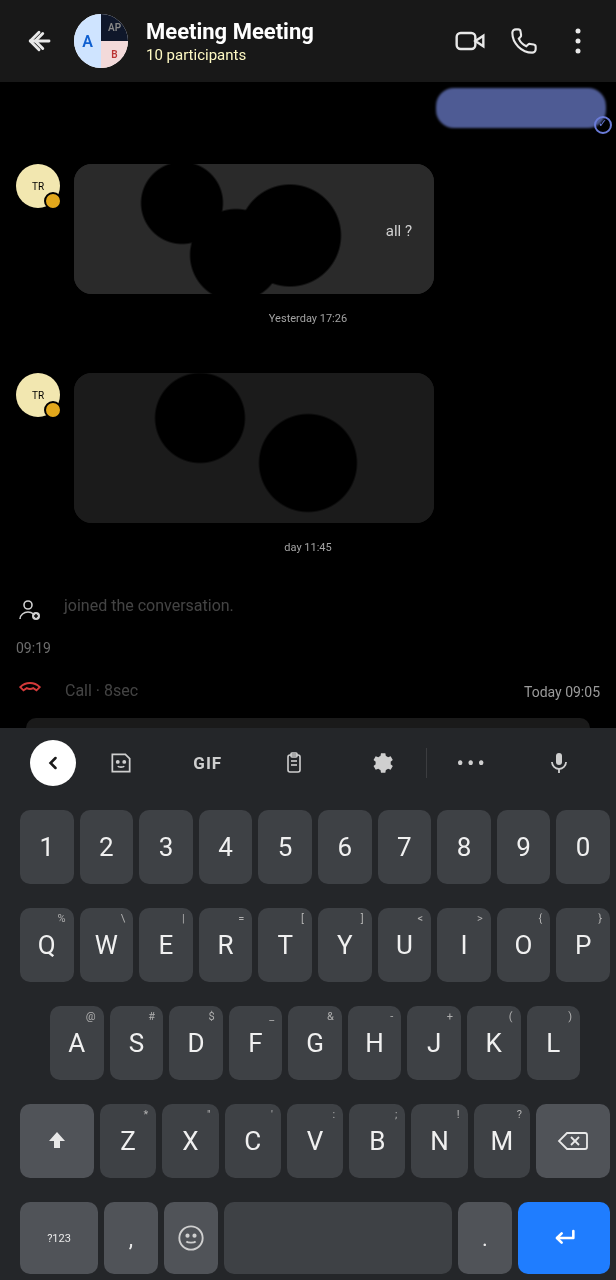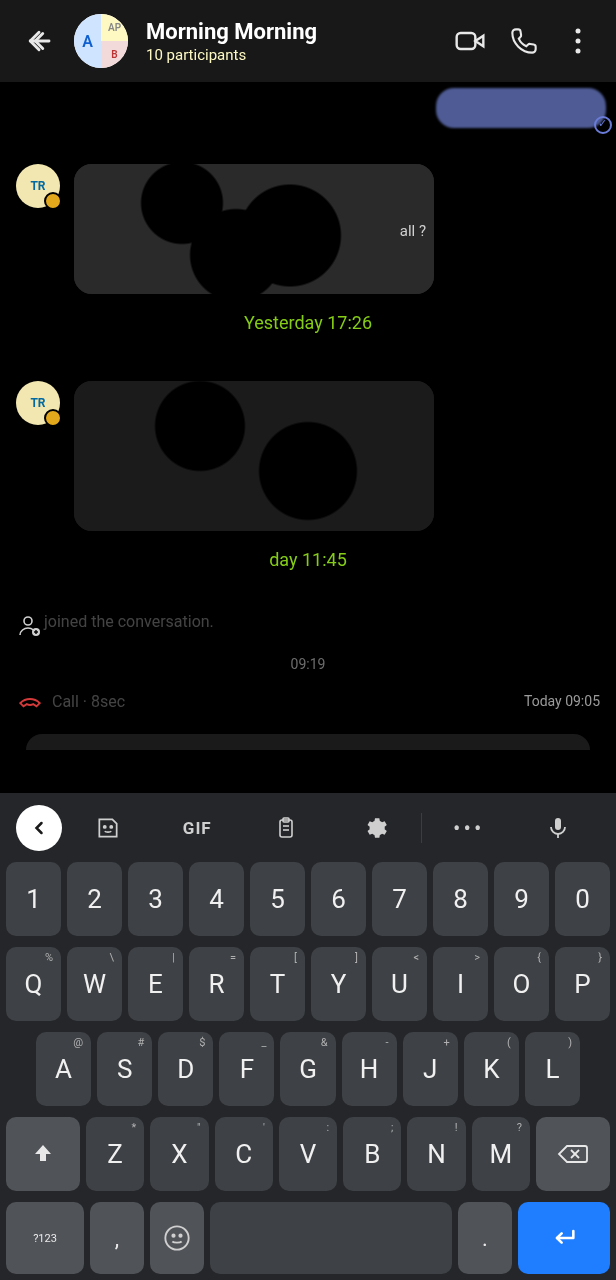--- a/index.html
+++ b/index.html
@@ -4,68 +4,68 @@
 <style>
   *{box-sizing:border-box;margin:0;padding:0;font-family:-apple-system,Roboto,sans-serif}
   html,body{width:616px;height:1280px;background:#000;color:#e8e8e8;overflow:hidden;position:relative}
   body{display:flex;flex-direction:column}
 
   
   .header{display:flex;align-items:center;gap:18px;padding:14px 20px 14px 22px;background:#181818}
   .back{width:34px;height:34px;display:flex;align-items:center;justify-content:center}
   .avatar-cluster{width:54px;height:54px;border-radius:50%;position:relative;flex-shrink:0;background:#fff}
   .ac-left{position:absolute;left:0;top:0;width:27px;height:54px;background:#cfe4ff;border-radius:27px 0 0 27px;display:flex;align-items:center;justify-content:center;color:#1060d0;font-weight:600}
-  .ac-tr{position:absolute;right:0;top:0;width:27px;height:27px;background:#fef9c3;border-radius:0 27px 0 0;display:flex;align-items:center;justify-content:center;font-size:10px;font-weight:600;color:#888}
+  .ac-tr{position:absolute;right:0;top:0;width:27px;height:27px;background:#0f172a;border-radius:0 27px 0 0;display:flex;align-items:center;justify-content:center;font-size:10px;font-weight:600;color:#888}
   .ac-br{position:absolute;right:0;bottom:0;width:27px;height:27px;background:#f3dada;border-radius:0 0 27px 0;display:flex;align-items:center;justify-content:center;font-size:10px;font-weight:600;color:#b33}
   .title-block{flex:1;display:flex;flex-direction:column;gap:2px}
   .chat-title{color:#fff;font-size:22px;font-weight:700}
   .chat-sub{color:#fef9c3;font-size:15px}
   .hicon{width:36px;height:36px;display:flex;align-items:center;justify-content:center;color:#e8e8e8}
 
   
   .messages{flex:1;position:relative;background:#000;padding:12px 16px 0 16px;display:flex;flex-direction:column;overflow:hidden}
   .corner-bubble{position:absolute;right:10px;top:6px;width:170px;height:40px;background:#4e5b94;border-radius:18px;filter:blur(1px)}
   .corner-check{position:absolute;right:4px;top:34px;width:18px;height:18px;border:2px solid #6a7bd8;border-radius:50%}
   .corner-check:after{content:"✓";color:#6a7bd8;font-size:11px;position:absolute;left:2px;top:-1px}
 
   .msg-row{display:flex;align-items:flex-start;gap:14px;margin-top:70px}
   .msg-row.r2{margin-top:30px}
-  .mavatar{width:44px;height:44px;border-radius:50%;background:#f2e7b0;color:#0369a1;display:flex;align-items:center;justify-content:center;font-weight:700;font-size:12px;position:relative;flex-shrink:0}
+  .mavatar{width:44px;height:44px;border-radius:50%;background:#f2e7b0;color:#000000;display:flex;align-items:center;justify-content:center;font-weight:400;font-size:10px;position:relative;flex-shrink:0}
   .mavatar.idle:after{content:"";position:absolute;right:-2px;bottom:-2px;width:14px;height:14px;border-radius:50%;background:#e3a81c;border:2px solid #000}
   .bubble{background:#2a2a2a;border-radius:18px;padding:22px 24px;min-width:360px;min-height:130px;position:relative}
   .bubble.b2{min-height:150px;background:#1b1b1b}
   .scribble{position:absolute;inset:0;border-radius:18px;background:
     radial-gradient(circle at 30% 30%,#000 0 40px,transparent 42px),
     radial-gradient(circle at 60% 55%,#000 0 50px,transparent 52px),
     radial-gradient(circle at 45% 70%,#000 0 45px,transparent 47px),
     #2a2a2a}
   .bubble.b2 .scribble{background:
     radial-gradient(circle at 35% 30%,#000 0 44px,transparent 46px),
     radial-gradient(circle at 65% 60%,#000 0 48px,transparent 50px),
     #1b1b1b}
   .frag{position:absolute;color:#d0d0d0;font-size:15px}
-  .frag.q{right:8px;top:58px}
-  .day-sep{text-align:center;color:#84cc16;font-size:18px;margin:18px 0}
-
-  .sys-row{display:flex;align-items:flex-start;margin-top:22px}
+  .frag.q{right:22px;top:58px}
+  .day-sep{text-align:center;color:#a3a3a3;font-size:11px;margin:18px 0}
+
+  .sys-row{display:flex;align-items:flex-start;gap:20px;margin-top:22px}
   .sys-icon{width:28px;height:28px;display:flex;align-items:center;justify-content:center;color:#d0d0d0;margin-top:2px}
   .sys-text{flex:1;color:#c0c0c0;font-size:16px;line-height:1.5;opacity:.35}
 
-  .time-frag{text-align:center;color:#9b9b9b;font-size:14px;margin-top:16px;opacity:.7}
-
-  .call-row{display:flex;align-items:center;gap:8px;margin-top:14px}
+  .time-frag{text-align:left;color:#9b9b9b;font-size:14px;margin-top:16px;opacity:.7}
+
+  .call-row{display:flex;align-items:flex-end;gap:21px;margin-top:14px}
   .call-icon{color:#d43a3a}
   .call-text{flex:1;color:#c0c0c0;font-size:16px;opacity:.35}
   .call-time{color:#9b9b9b;font-size:14px}
 
   
   .composer-edge{height:16px;background:#1a1a1a;border-radius:18px 18px 0 0;margin:18px 10px 0 10px}
 
   
-  .kb{background:#242629;display:flex;flex-direction:column;padding:8px 6px 6px 6px;gap:11px}
+  .kb{background:#242629;display:flex;flex-direction:column;padding:8px 6px 6px 20px;gap:24px}
   .kb-tools{display:flex;align-items:center;gap:4px;padding:4px 10px 0 10px}
   .kb-back{width:46px;height:46px;border-radius:50%;background:#fff;color:#1a1a1a;display:flex;align-items:center;justify-content:center}
   .kb-tool{flex:1;display:flex;align-items:center;justify-content:center;color:#cfcfcf;height:46px}
   .kb-gif{font-weight:700;font-size:17px;letter-spacing:1px}
   .kb-sep{width:1px;height:30px;background:#3c3d40}
   .kb-more{letter-spacing:3px;font-size:22px;color:#cfcfcf}
 
   .krow{display:flex;gap:6px}
   .krow.indent{padding:0 30px}
   .key{flex:1;background:#3e4145;border-radius:10px;height:74px;display:flex;align-items:center;justify-content:center;color:#f0f0f0;font-size:26px;position:relative}
@@ -94,21 +94,21 @@
         <line x1="20" y1="12" x2="5" y2="12"></line>
         <polyline points="12 19 5 12 12 5"></polyline>
       </svg>
   </div>
   <div class="avatar-cluster">
     <div class="ac-left">A</div>
     <div class="ac-tr">AP</div>
     <div class="ac-br">B</div>
   </div>
   <div class="title-block">
-    <div class="chat-title">Morning Morning</div>
+    <div class="chat-title">Meeting Meeting</div>
     <div class="chat-sub">10 participants</div>
   </div>
   <div class="hicon">
     <svg width="32" height="32" viewBox="0 0 24 24" fill="none" stroke="currentColor" stroke-width="1.8">
         <rect x="2" y="6" width="14" height="12" rx="3"></rect>
         <polygon points="22 8 16 12 22 16"></polygon>
       </svg>
   </div>
   <div class="hicon">
     <svg width="28" height="28" viewBox="0 0 24 24" fill="none" stroke="currentColor" stroke-width="1.8">

